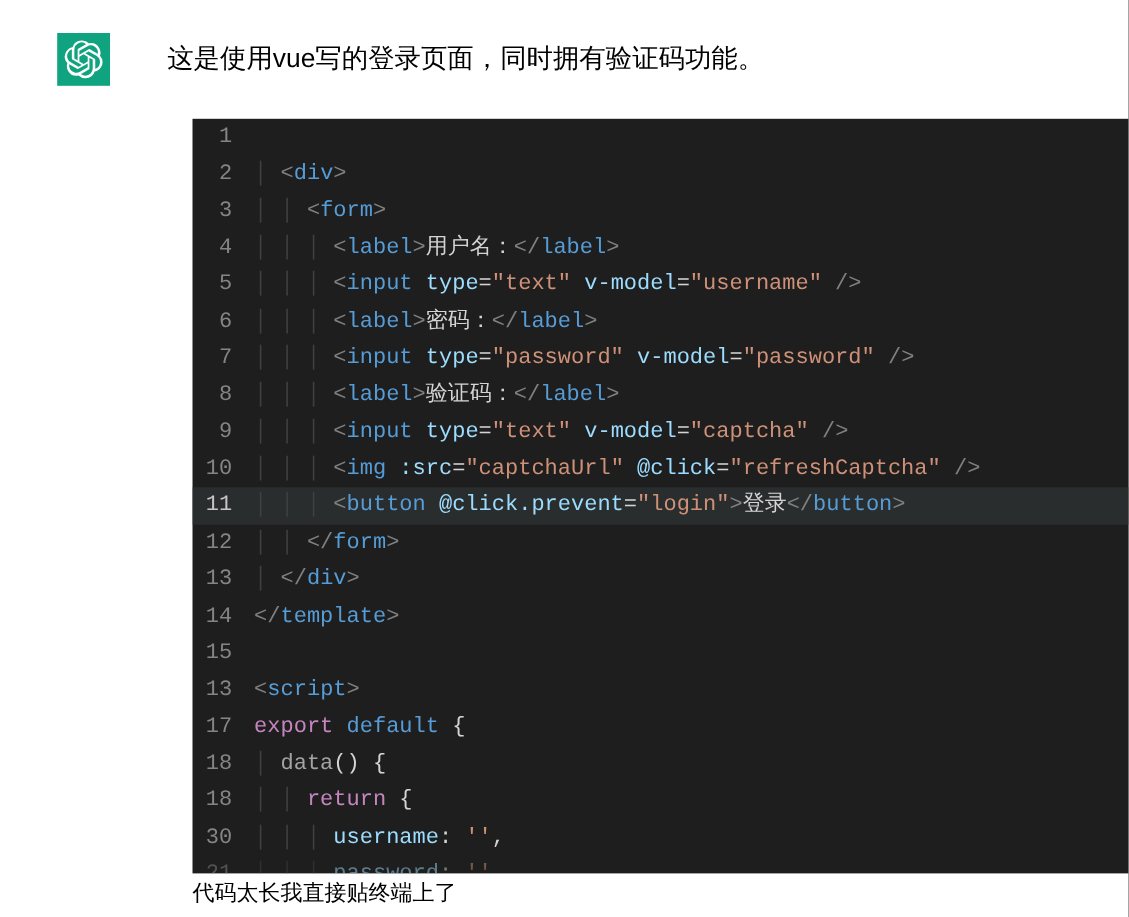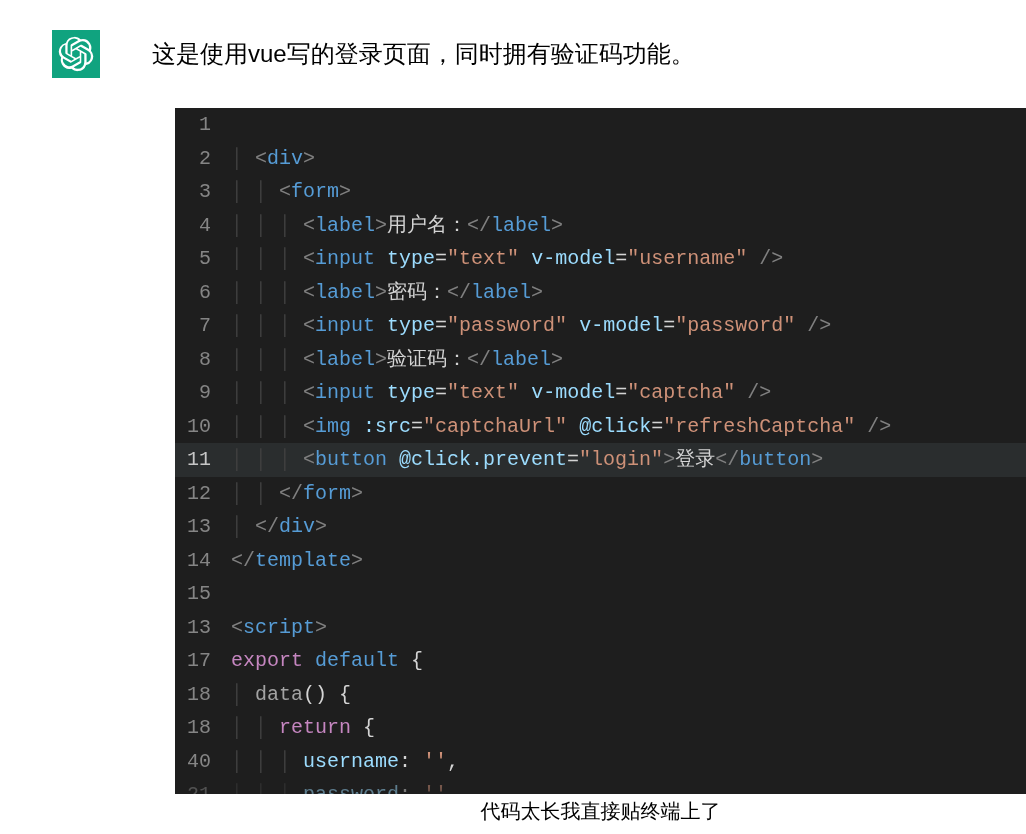--- a/index.html
+++ b/index.html
@@ -87,21 +87,20 @@
     .kw-return { color: #c586c0; }
     .fn-name { color: #a3a3a3; }
     .punct { color: #d4d4d4; }
     .prop-name { color: #9cdcfe; text-align: right; }
     .string { color: #ce9178; }
     .brace { color: #d4d4d4; }
     .comma { color: #d4d4d4; }
     .eq { color: #d4d4d4; }
 
     .caption {
-      text-align: center;
       font-size: 20px;
       color: #000;
       margin-top: 4px;
       margin-left: 175px;
     }
   </style>
 </head>
 <body>
 
 <div class="container">
@@ -127,18 +126,18 @@
       <div class="code-line"><span class="line-number">10</span><span class="gutter-indent">│ │ │ </span><span class="code-content"><span class="tag-bracket">&lt;</span><span class="tag-name">img</span><span class="text-content"> </span><span class="attr-name">:src</span><span class="eq">=</span><span class="attr-value">"captchaUrl"</span><span class="text-content"> </span><span class="attr-name">@click</span><span class="eq">=</span><span class="attr-value">"refreshCaptcha"</span><span class="text-content"> </span><span class="tag-bracket">/&gt;</span></span></div>
       <div class="code-line highlighted"><span class="line-number active">11</span><span class="gutter-indent">│ │ │ </span><span class="code-content"><span class="tag-bracket">&lt;</span><span class="tag-name">button</span><span class="text-content"> </span><span class="attr-name">@click.prevent</span><span class="eq">=</span><span class="attr-value">"login"</span><span class="tag-bracket">&gt;</span><span class="text-content">登录</span><span class="tag-bracket">&lt;/</span><span class="tag-name">button</span><span class="tag-bracket">&gt;</span></span></div>
       <div class="code-line"><span class="line-number">12</span><span class="gutter-indent">│ │ </span><span class="code-content"><span class="tag-bracket">&lt;/</span><span class="tag-name">form</span><span class="tag-bracket">&gt;</span></span></div>
       <div class="code-line"><span class="line-number">13</span><span class="gutter-indent">│ </span><span class="code-content"><span class="tag-bracket">&lt;/</span><span class="tag-name">div</span><span class="tag-bracket">&gt;</span></span></div>
       <div class="code-line"><span class="line-number">14</span><span class="gutter-indent"></span><span class="code-content"><span class="tag-bracket">&lt;/</span><span class="tag-name">template</span><span class="tag-bracket">&gt;</span></span></div>
       <div class="code-line"><span class="line-number">15</span><span class="gutter-indent"></span><span class="code-content"></span></div>
       <div class="code-line"><span class="line-number">13</span><span class="gutter-indent"></span><span class="code-content"><span class="tag-bracket">&lt;</span><span class="tag-name">script</span><span class="tag-bracket">&gt;</span></span></div>
       <div class="code-line"><span class="line-number">17</span><span class="gutter-indent"></span><span class="code-content"><span class="kw-export">export</span><span class="text-content"> </span><span class="kw-default">default</span><span class="text-content"> </span><span class="brace">{</span></span></div>
       <div class="code-line"><span class="line-number">18</span><span class="gutter-indent">│ </span><span class="code-content"><span class="fn-name">data</span><span class="punct">()</span><span class="text-content"> </span><span class="brace">{</span></span></div>
       <div class="code-line"><span class="line-number">18</span><span class="gutter-indent">│ │ </span><span class="code-content"><span class="kw-return">return</span><span class="text-content"> </span><span class="brace">{</span></span></div>
-      <div class="code-line"><span class="line-number">40</span><span class="gutter-indent">│ │ │ </span><span class="code-content"><span class="prop-name">username</span><span class="punct">:</span><span class="text-content"> </span><span class="string">''</span><span class="comma">,</span></span></div>
+      <div class="code-line"><span class="line-number">30</span><span class="gutter-indent">│ │ │ </span><span class="code-content"><span class="prop-name">username</span><span class="punct">:</span><span class="text-content"> </span><span class="string">''</span><span class="comma">,</span></span></div>
       <div class="code-line" style="opacity: 0.5; height: 16px; overflow: hidden;"><span class="line-number">21</span><span class="gutter-indent">│ │ │ </span><span class="code-content"><span class="prop-name">password</span><span class="punct">:</span><span class="text-content"> </span><span class="string">''</span></span></div>
     </div>
 
   <div class="caption">代码太长我直接贴终端上了</div>
 </div>
 
 </body></html>

